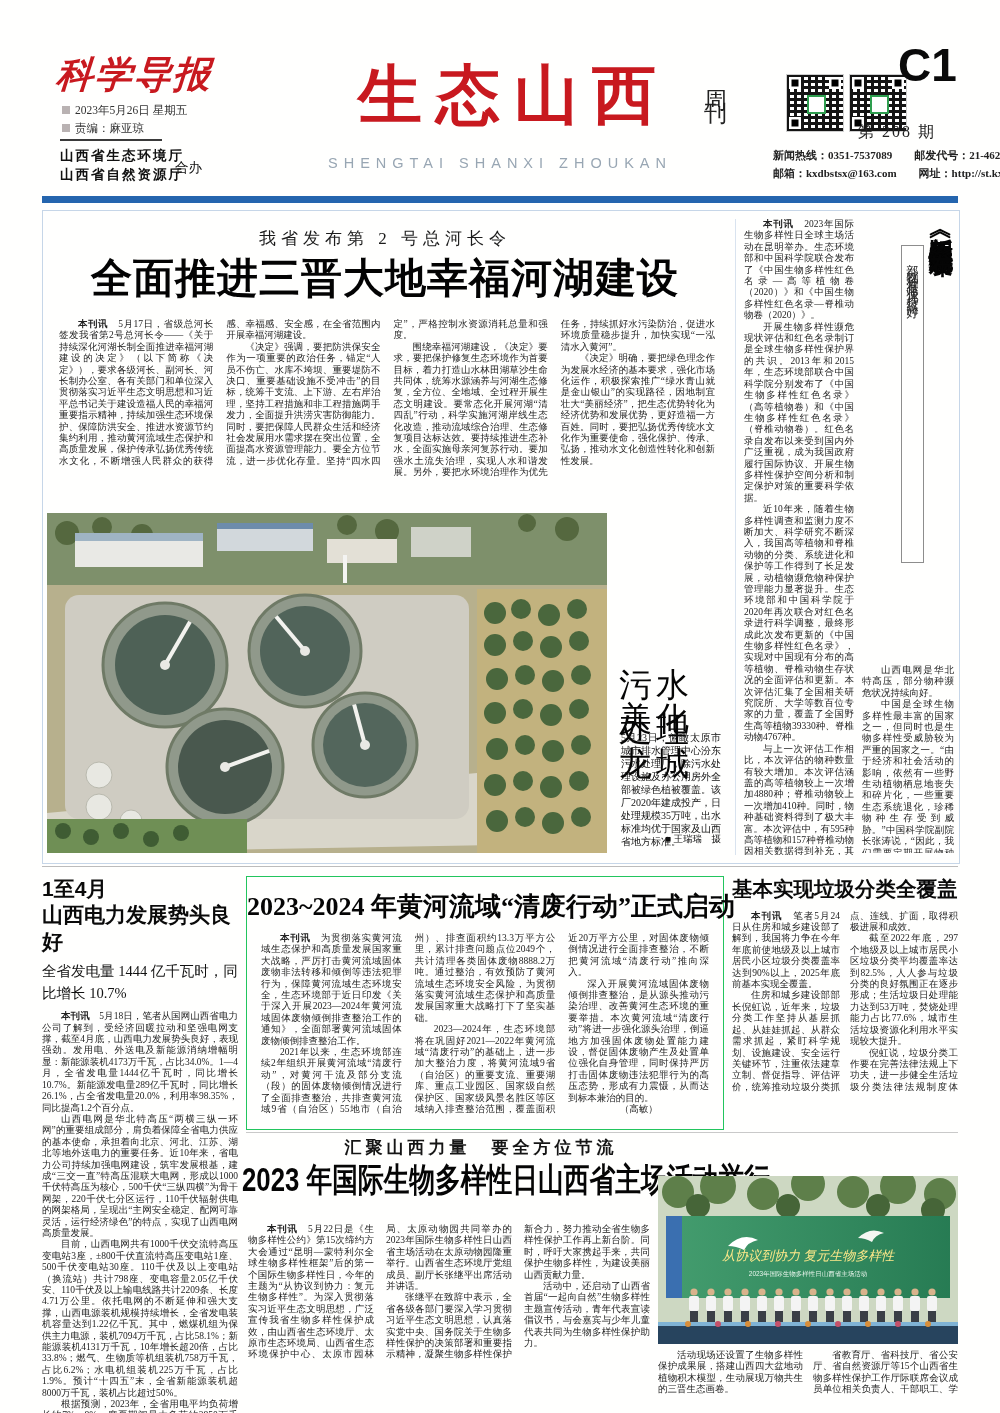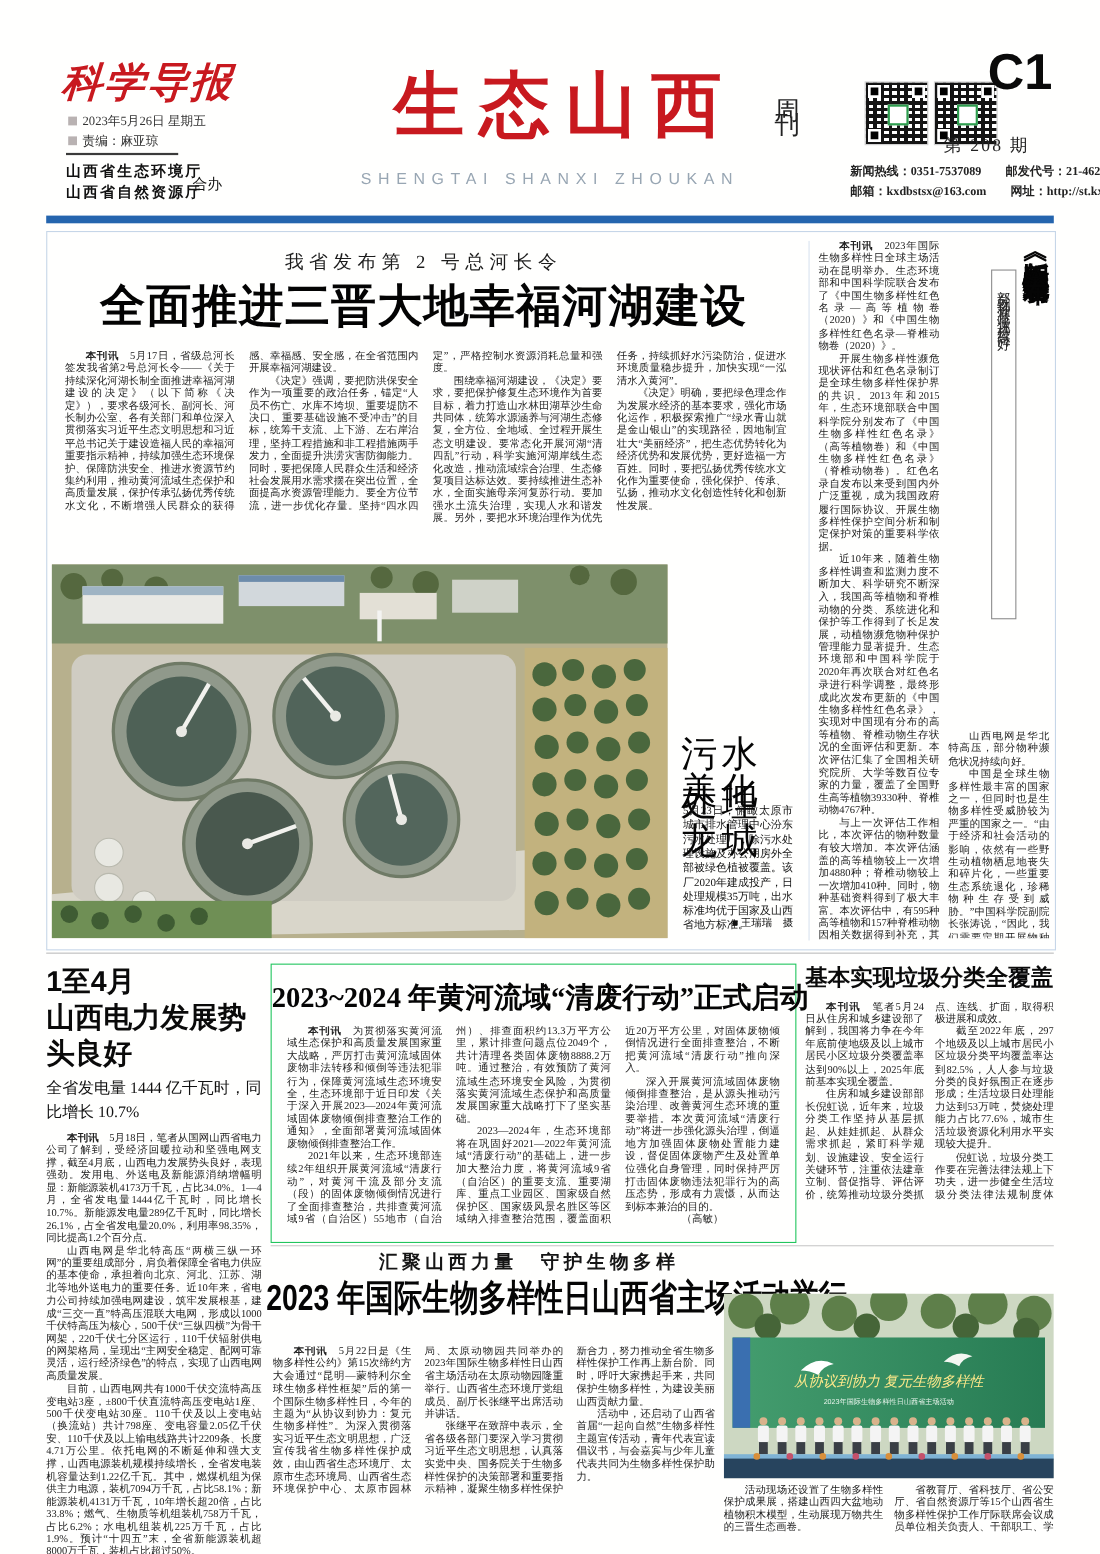--- a/index.html
+++ b/index.html
@@ -48,21 +48,21 @@
   #redlist-c1{width:110px;height:636px;}
   #redlist-right{width:92px;display:flex;flex-direction:column;}
   #redlist-head-box{height:438px;display:flex;justify-content:flex-end;}
   #redlist-sub{writing-mode:vertical-rl;font-size:12px;letter-spacing:4px;border:1px solid #8d8d8d;
       padding:8px 2px;height:300px;margin:26px 4px 0 0;color:#222;}
   #redlist-main{writing-mode:vertical-rl;font-size:24px;font-weight:900;letter-spacing:1px;color:#050505;line-height:1.1;}
   #redlist-c2{height:188px;margin-top:8px;}
   
   #rule1{left:42px;top:866px;width:916px;height:1px;background:#bcbcbc;}
   #power{left:42px;top:876px;width:196px;height:534px;}
-  .power-t{font-size:26px;font-weight:800;font-family:"Liberation Sans",sans-serif;color:#0a0a0a;line-height:1.25;}
+  .power-t{font-size:21px;font-weight:800;font-family:"Liberation Sans",sans-serif;color:#0a0a0a;line-height:1.25;}
   #power-dek{font-size:14.5px;line-height:1.5;margin-top:6px;color:#111;}
   #power-body{margin-top:7px;height:416px;}
   #qingfei{left:246px;top:876px;width:476px;height:252px;border:1px solid #22c55e;}
   #qingfei-headline{left:0;top:12px;width:476px;text-align:center;font-size:26px;font-weight:700;color:#050505;white-space:nowrap;}
   #qingfei-body{left:14px;top:56px;width:448px;height:184px;column-count:3;column-gap:13px;}
   #garbage{left:732px;top:876px;width:226px;height:252px;}
   .garb-t{font-size:20.5px;font-weight:600;font-family:"Liberation Sans",sans-serif;color:#0a0a0a;line-height:1.3;}
   #garbage-body{margin-top:8px;height:190px;column-count:2;column-gap:10px;}
   
   #rule2{left:246px;top:1132px;width:712px;height:1px;background:#c9c9c9;}
@@ -261,21 +261,21 @@
         <p class="para"><b>本刊讯</b>　笔者5月24日从住房和城乡建设部了解到，我国将力争在今年年底前使地级及以上城市居民小区垃圾分类覆盖率达到90%以上，2025年底前基本实现全覆盖。</p>
         <p class="para">住房和城乡建设部部长倪虹说，近年来，垃圾分类工作坚持从基层抓起、从娃娃抓起、从群众需求抓起，紧盯科学规划、设施建设、安全运行关键环节，注重依法建章立制、督促指导、评估评价，统筹推动垃圾分类抓点、连线、扩面，取得积极进展和成效。</p>
         <p class="para">截至2022年底，297个地级及以上城市居民小区垃圾分类平均覆盖率达到82.5%，人人参与垃圾分类的良好氛围正在逐步形成；生活垃圾日处理能力达到53万吨，焚烧处理能力占比77.6%，城市生活垃圾资源化利用水平实现较大提升。</p>
         <p class="para">倪虹说，垃圾分类工作要在完善法律法规上下功夫，进一步健全生活垃圾分类法律法规制度体系，加快地方立法进程，坚持教育和惩戒相结合，强化公民垃圾分类的责任义务。</p>
       </div>
   </div>
 
   <div class="abs" id="rule2"></div>
 
   <div class="abs" id="bio">
-    <div class="abs" id="bio-kicker">汇聚山西力量　守护生物多样</div>
+    <div class="abs" id="bio-kicker">汇聚山西力量　要全方位节流</div>
     <div class="abs" id="bio-headline">2023 年国际生物多样性日山西省主场活动举行</div>
     <div class="abs bodytext" id="bio-body">
         <p class="para"><b>本刊讯</b>　5月22日是《生物多样性公约》第15次缔约方大会通过“昆明—蒙特利尔全球生物多样性框架”后的第一个国际生物多样性日，今年的主题为“从协议到协力：复元生物多样性”。为深入贯彻落实习近平生态文明思想，广泛宣传我省生物多样性保护成效，由山西省生态环境厅、太原市生态环境局、山西省生态环境保护中心、太原市园林局、太原动物园共同举办的2023年国际生物多样性日山西省主场活动在太原动物园隆重举行。山西省生态环境厅党组成员、副厅长张继平出席活动并讲话。</p>
         <p class="para">张继平在致辞中表示，全省各级各部门要深入学习贯彻习近平生态文明思想，认真落实党中央、国务院关于生物多样性保护的决策部署和重要指示精神，凝聚生物多样性保护新合力，努力推动全省生物多样性保护工作再上新台阶。同时，呼吁大家携起手来，共同保护生物多样性，为建设美丽山西贡献力量。</p>
         <p class="para">活动中，还启动了山西省首届“一起向自然”生物多样性主题宣传活动，青年代表宣读倡议书，与会嘉宾与少年儿童代表共同为生物多样性保护助力。</p>
       </div>
 
     <svg class="abs" id="event-photo" viewBox="0 0 300 168" preserveAspectRatio="none">
       <rect width="300" height="168" fill="#cdd8c2"></rect>
       <g fill="#5e7f4a">

